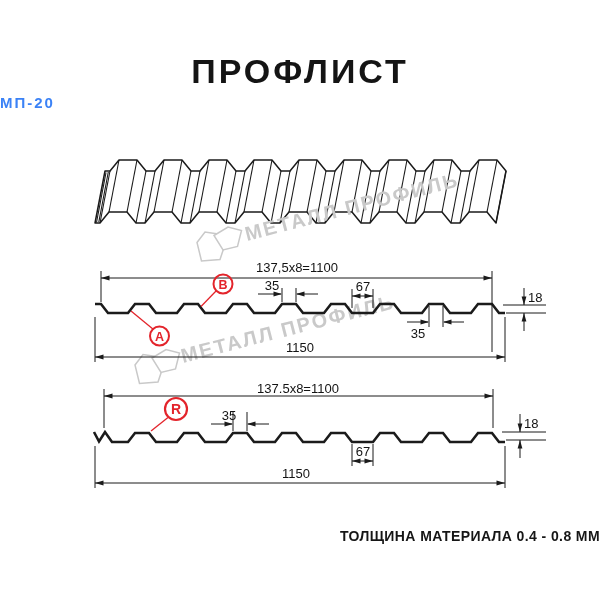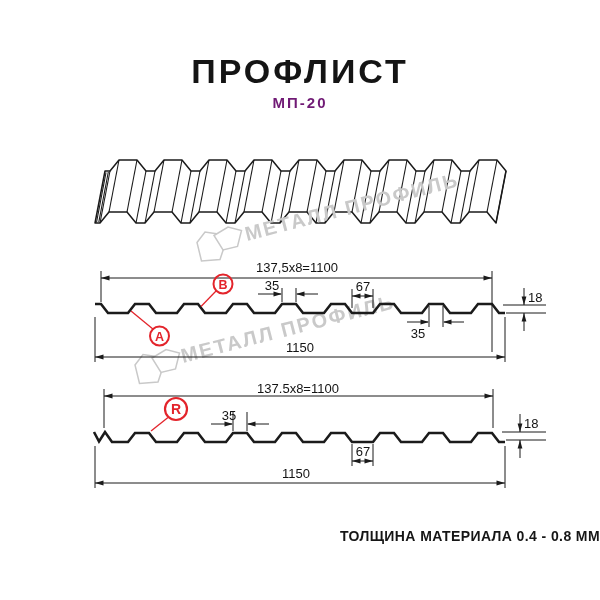--- a/index.html
+++ b/index.html
@@ -1,21 +1,21 @@
 <!DOCTYPE html>
 <html><head>
 <meta charset="utf-8">
 <style>
   html,body{margin:0;padding:0;background:#ffffff;}
   .page{position:relative;width:600px;height:586px;background:#fff;overflow:hidden;
         font-family:"Liberation Sans", sans-serif;}
   .title{position:absolute;top:52px;left:0;width:600px;text-align:center;
          font-size:34px;font-weight:700;letter-spacing:3px;color:#141414;}
-  .subtitle{position:absolute;top:94px;left:0;width:600px;text-align:center;
-         font-size:15px;font-weight:700;letter-spacing:2px;color:#701a75;}
+  .subtitle{position:absolute;top:94px;left:0;width:600px;text-align:left;
+         font-size:15px;font-weight:700;letter-spacing:2px;color:#3b82f6;}
   .footer{position:absolute;top:528px;left:0;width:600px;text-align:right;
          font-size:14px;font-weight:700;letter-spacing:0.4px;color:#161616;}
   svg{position:absolute;top:0;left:0;}
   text{font-family:"Liberation Sans", sans-serif;}
   .dimtxt{font-size:13px;fill:#141414;}
   .redtxt{font-weight:700;fill:#e3242b;}
   .wm{font-size:20px;font-weight:700;letter-spacing:2px;fill:#c9c9c9;}
 </style>
 </head>
 <body>

